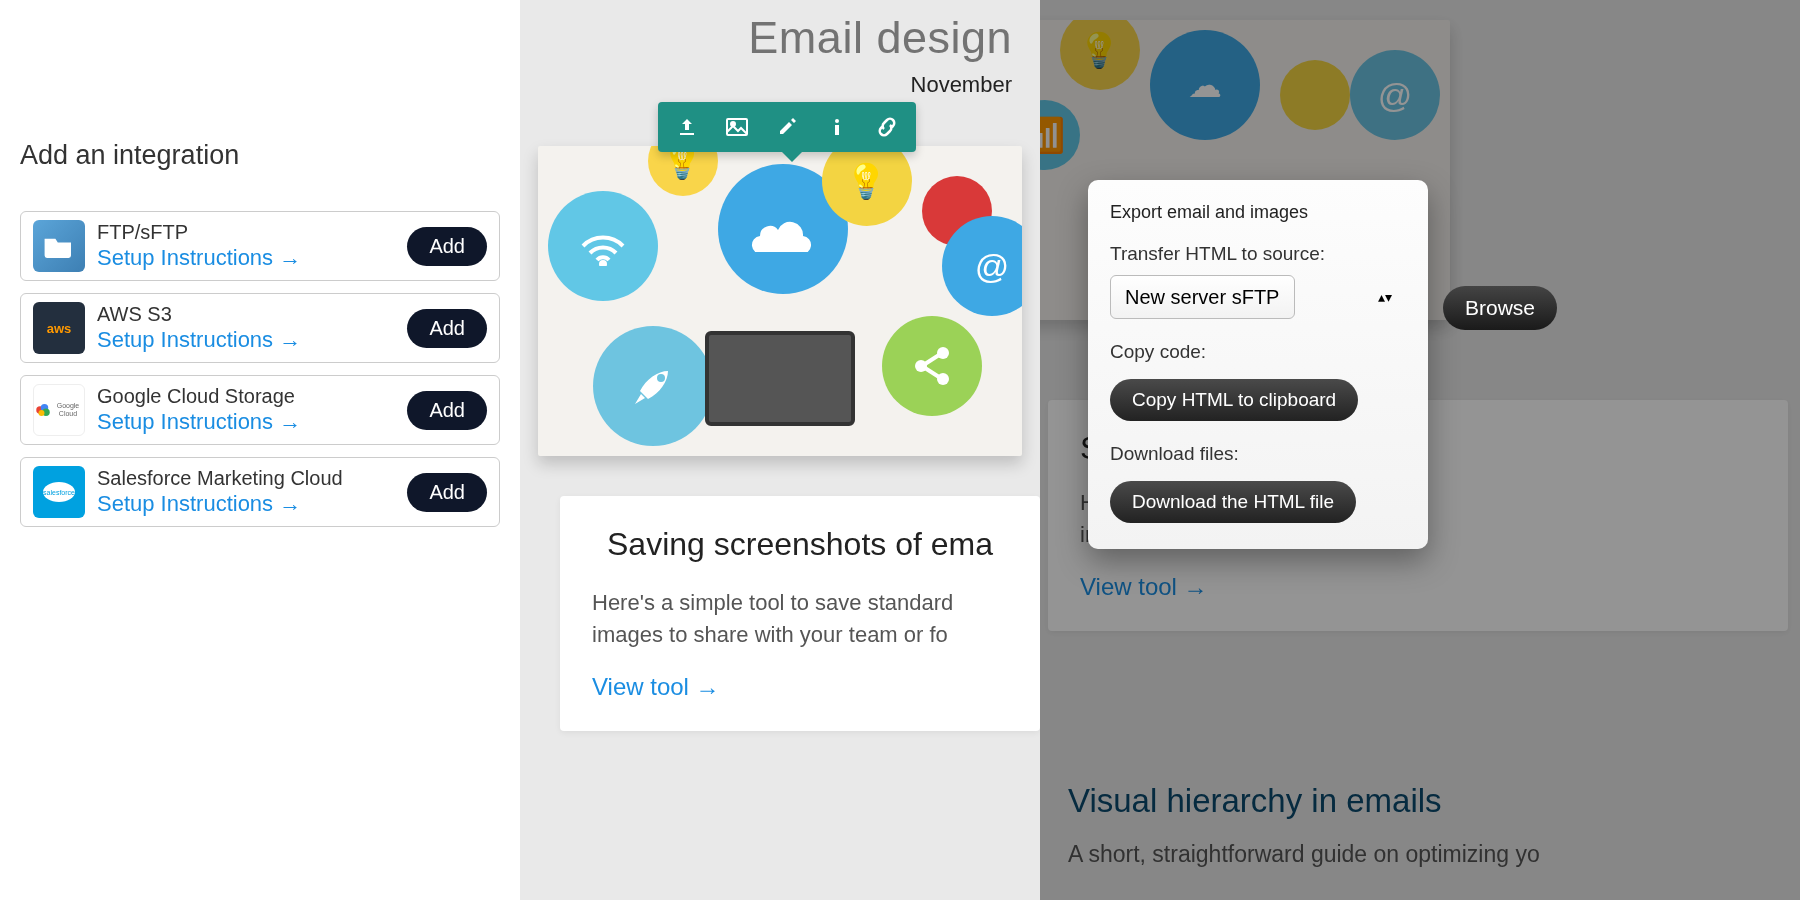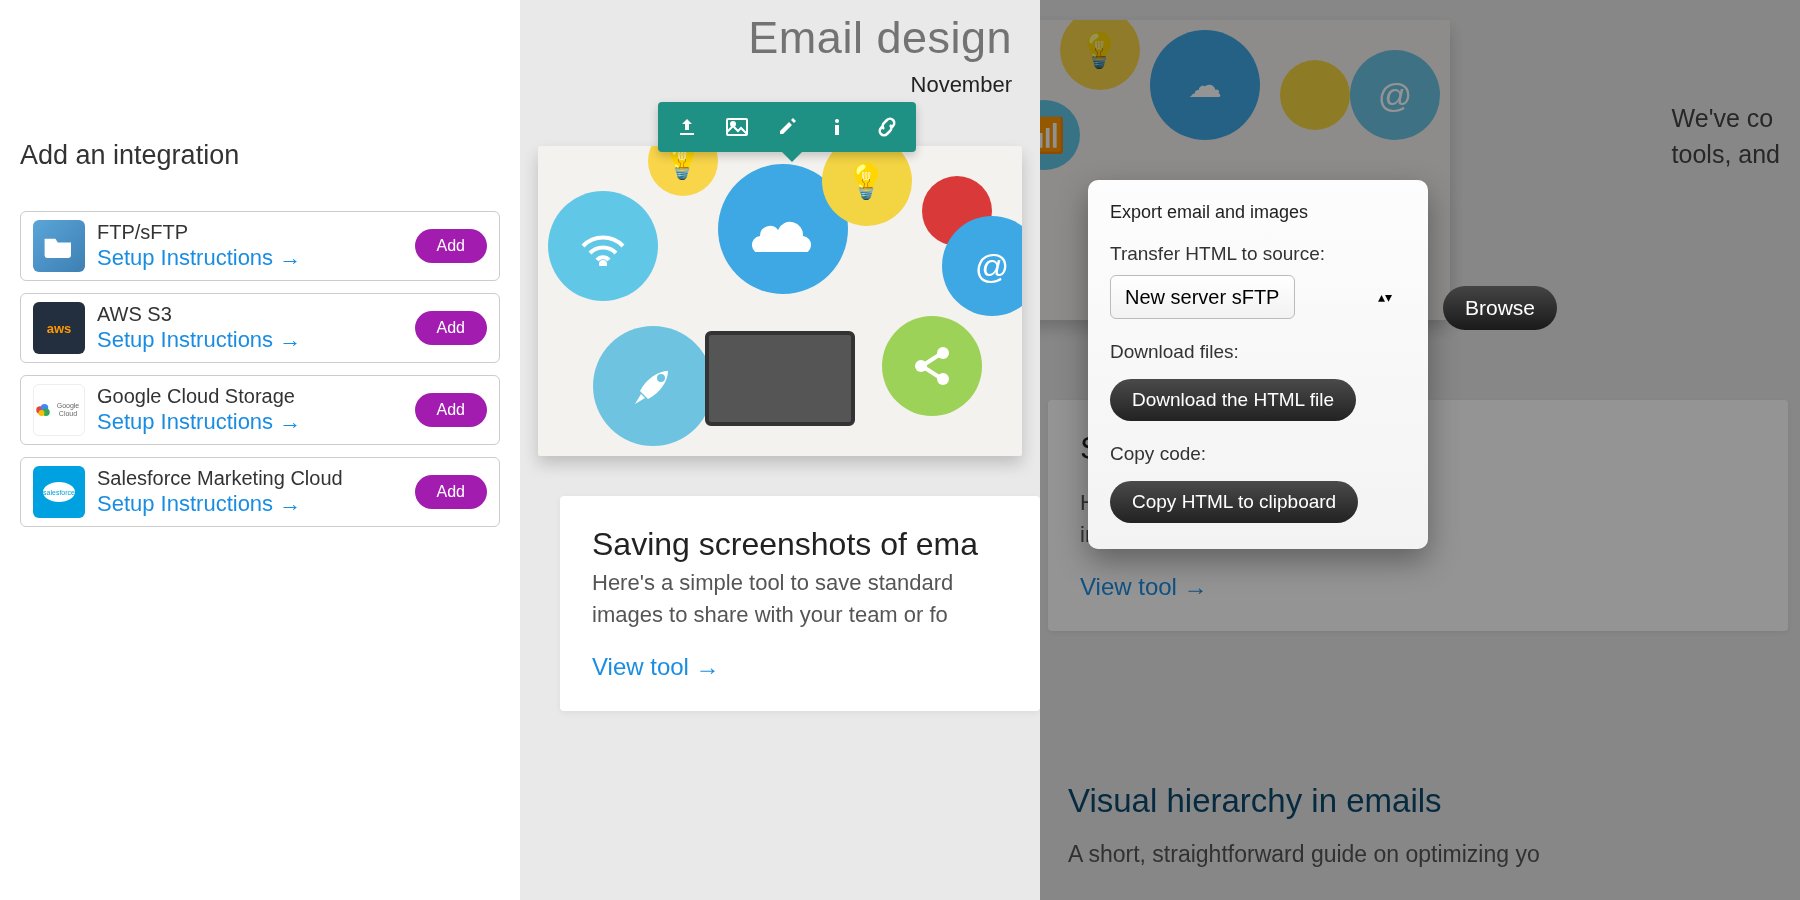--- a/index.html
+++ b/index.html
@@ -10,21 +10,21 @@
 .panel1 h2 { font-size: 27px; font-weight: 400; color: #333; margin-bottom: 40px; margin-top: 110px; }
 .int-card { display: flex; align-items: center; border: 1px solid #ccc; border-radius: 6px; padding: 8px 12px; margin-bottom: 12px; background: #fff; }
 .int-icon { width: 52px; height: 52px; border-radius: 6px; display: flex; align-items: center; justify-content: center; flex-shrink: 0; margin-right: 12px; font-size: 26px; color: #fff; }
 .int-icon.ftp { background: linear-gradient(135deg,#5ba5d9,#3d7fb3); }
 .int-icon.aws { background: #232f3e; color: #ff9900; font-weight: 700; font-size: 13px; text-align: center; }
 .int-icon.gcs { background: #fff; border: 1px solid #eee; font-size: 9px; color: #666; text-align: center; line-height: 1.1; }
 .int-icon.sfmc { background: #00a1e0; }
 .int-body { flex: 1; }
 .int-title { font-size: 20px; color: #333; }
 .int-link { font-size: 22px; color: #1a8de2; text-decoration: none; display: inline-block; margin-top: 1px; text-align: right; }
-.int-add { background: #a21caf; color: #fff; border: none; border-radius: 28px; padding: 8px 22px; font-size: 16px; cursor: pointer; }
+.int-add { background: #0f172a; color: #fff; border: none; border-radius: 28px; padding: 8px 22px; font-size: 20px; cursor: pointer; }
 
 
 .panel2 { width: 520px; background: #e9e9e9; position: relative; overflow: hidden; }
 .panel2 .title { text-align: right; font-size: 45px; color: #737373; font-weight: 300; padding: 12px 28px 0 0; letter-spacing: 0.5px; font-family: "Helvetica Neue", Helvetica, Arial, sans-serif; }
 .panel2 .date { text-align: right; font-size: 22px; color: #222; padding: 8px 28px 0 0; font-weight: 300; }
 .hero-wrap { margin: 48px 18px 0 18px; position: relative; }
 .toolbar { position: absolute; top: -44px; left: 120px; background: #1f9084; border-radius: 4px; display: flex; padding: 6px 4px; box-shadow: 0 4px 10px rgba(0,0,0,.2); z-index: 3; }
 .toolbar::after { content: ""; position: absolute; bottom: -10px; left: 48%; border: 10px solid transparent; border-top-color: #1f9084; border-bottom: 0; }
 .tool-btn { width: 50px; height: 38px; display: flex; align-items: center; justify-content: center; cursor: pointer; color: #fff; font-size: 20px; }
 .hero { width: 100%; height: 310px; background: #f4f2ee; border-radius: 2px; box-shadow: 0 8px 16px rgba(0,0,0,.18); position: relative; overflow: hidden; }
@@ -33,21 +33,21 @@
 .c1 { width: 110px; height: 110px; background: #61c7e6; left: 10px; top: 45px; }
 .c2 { width: 70px; height: 70px; background: #f9d54a; left: 110px; top: -20px; }
 .c3 { width: 130px; height: 130px; background: #3ea8e4; left: 180px; top: 18px; }
 .c4 { width: 90px; height: 90px; background: #f3d442; right: 110px; top: -10px; }
 .c5 { width: 70px; height: 70px; background: #d93939; right: 30px; top: 30px; }
 .c6 { width: 100px; height: 100px; background: #3ea8e4; right: -20px; top: 70px; }
 .c7 { width: 120px; height: 120px; background: #6ec4e0; left: 55px; bottom: 10px; }
 .c8 { width: 100px; height: 100px; background: #9bd257; right: 40px; bottom: 40px; }
 .laptop { position: absolute; left: 50%; bottom: 30px; transform: translateX(-50%); width: 150px; height: 95px; background: #555; border-radius: 6px; border: 4px solid #333; }
 .card2 { margin: 40px 0 0 40px; background: #fff; border-radius: 4px; padding: 30px 32px; box-shadow: 0 2px 6px rgba(0,0,0,.06); }
-.card2 h3 { font-size: 32px; font-weight: 300; color: #222; margin-bottom: 4px; }
+.card2 h3 { font-size: 32px; font-weight: 300; color: #222; margin-bottom: 24px; text-align: center; }
 .card2 p { font-size: 22px; font-weight: 300; color: #555; line-height: 1.45; margin-bottom: 22px; }
 .view-tool { font-size: 24px; color: #1a8de2; text-decoration: none; font-weight: 400; }
 
 
 .panel3 { width: 760px; background: #e9e9e9; position: relative; overflow: hidden; }
 .dim { position: absolute; inset: 0; background: rgba(0,0,0,.42); z-index: 1; }
 .bg-hero { position: absolute; top: 20px; left: -20px; width: 430px; height: 300px; background: #f4f2ee; border-radius: 2px; box-shadow: 0 8px 16px rgba(0,0,0,.18); overflow: hidden; }
 .bg-text1 { position: absolute; right: 20px; top: 100px; font-size: 25px; color: #444; font-weight: 300; text-align: left; line-height: 1.45; }
 .bg-card { position: absolute; left: 8px; top: 400px; width: 740px; background: #fff; border-radius: 4px; padding: 30px 32px; box-shadow: 0 2px 6px rgba(0,0,0,.06); }
 .bg-card h3 { font-size: 32px; font-weight: 300; color: #222; margin-bottom: 20px; }
@@ -209,22 +209,20 @@
 
 <div class="panel3">
 
   <div class="bg-hero">
     <div class="circ" style="width:80px;height:80px;background:#f9d54a;left:40px;top:-10px;">💡</div>
     <div class="circ" style="width:110px;height:110px;background:#3ea8e4;left:130px;top:10px;">☁</div>
     <div class="circ" style="width:70px;height:70px;background:#f3d442;right:100px;top:40px;"></div>
     <div class="circ" style="width:90px;height:90px;background:#6bc3e2;right:10px;top:30px;">@</div>
     <div class="circ" style="width:70px;height:70px;background:#61c7e6;left:-10px;top:80px;">📶</div>
   </div>
-  <div class="bg-text1" style="white-space:pre-line;">We've co
-tools, and</div>
   <div class="bg-card">
     <h3>S</h3>
     <p style="white-space:pre-line;">H
 in</p>
     <a href="#" class="view-tool arrow">View tool</a>
   </div>
   <div class="bg-section2">
     <h3>Visual hierarchy in emails</h3>
     <p>A short, straightforward guide on optimizing yo</p>
   </div>
@@ -238,24 +236,24 @@
     <div class="ep-row">
       <div class="select-wrap">
         <select class="ep-select">
           <option>New server sFTP</option>
         </select>
         <span class="ep-select-arrow">▴▾</span>
       </div>
     </div>
 
     <div class="ep-block">
+      <span class="ep-label">Copy code:</span>
+      <button class="ep-dark-btn">Copy HTML to clipboard</button>
+    </div>
+
+    <div class="ep-block">
       <span class="ep-label">Download files:</span>
       <button class="ep-dark-btn">Download the HTML file</button>
     </div>
-
-    <div class="ep-block">
-      <span class="ep-label">Copy code:</span>
-      <button class="ep-dark-btn">Copy HTML to clipboard</button>
-    </div>
   </div>
 
   <button class="browse-btn">Browse</button>
 </div>
 
 </body></html>

